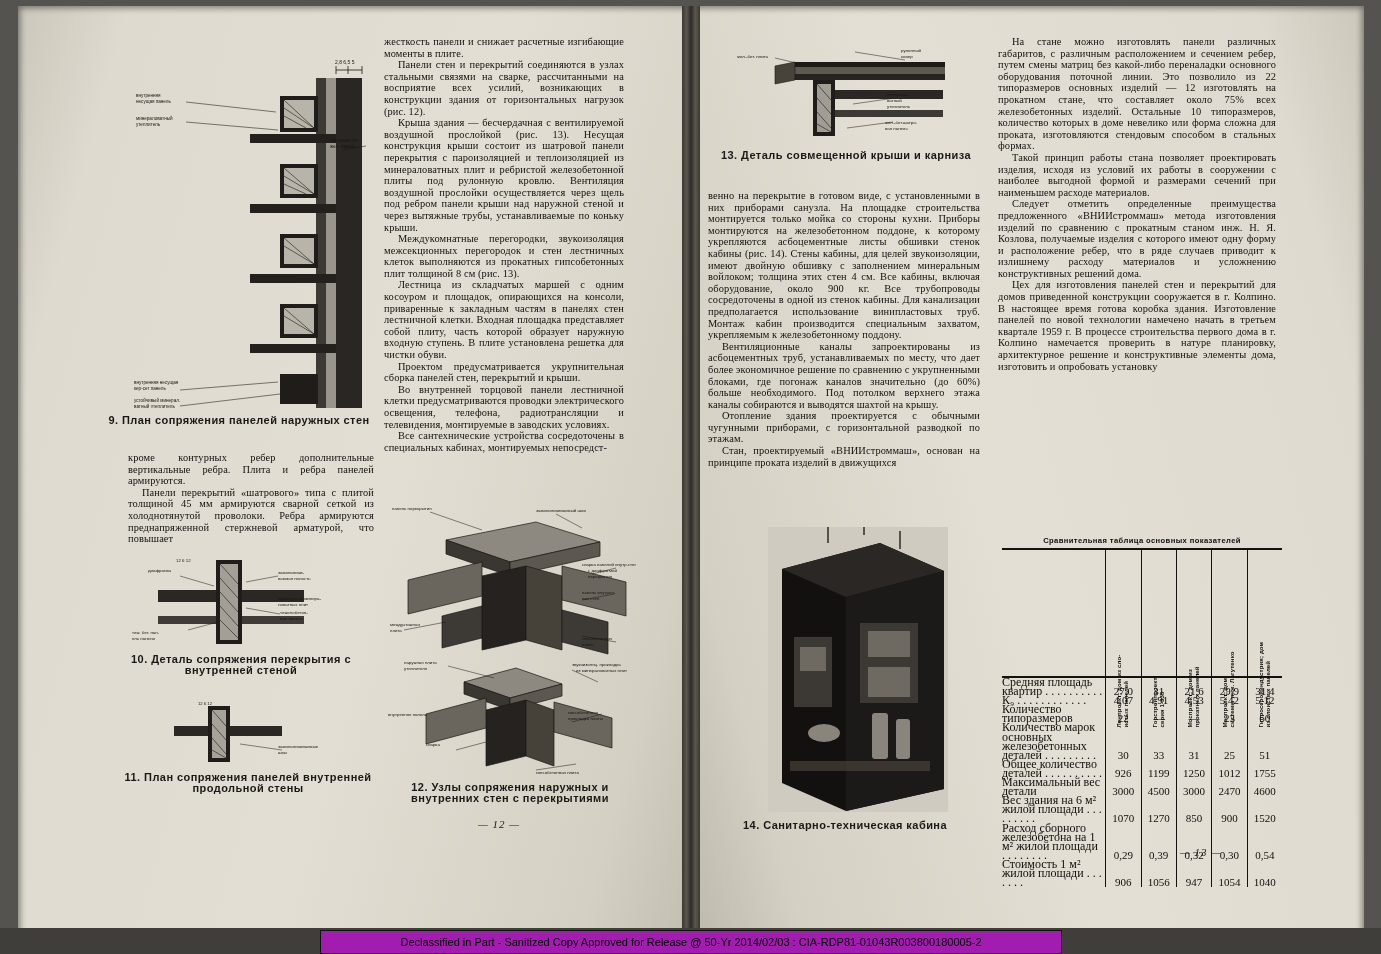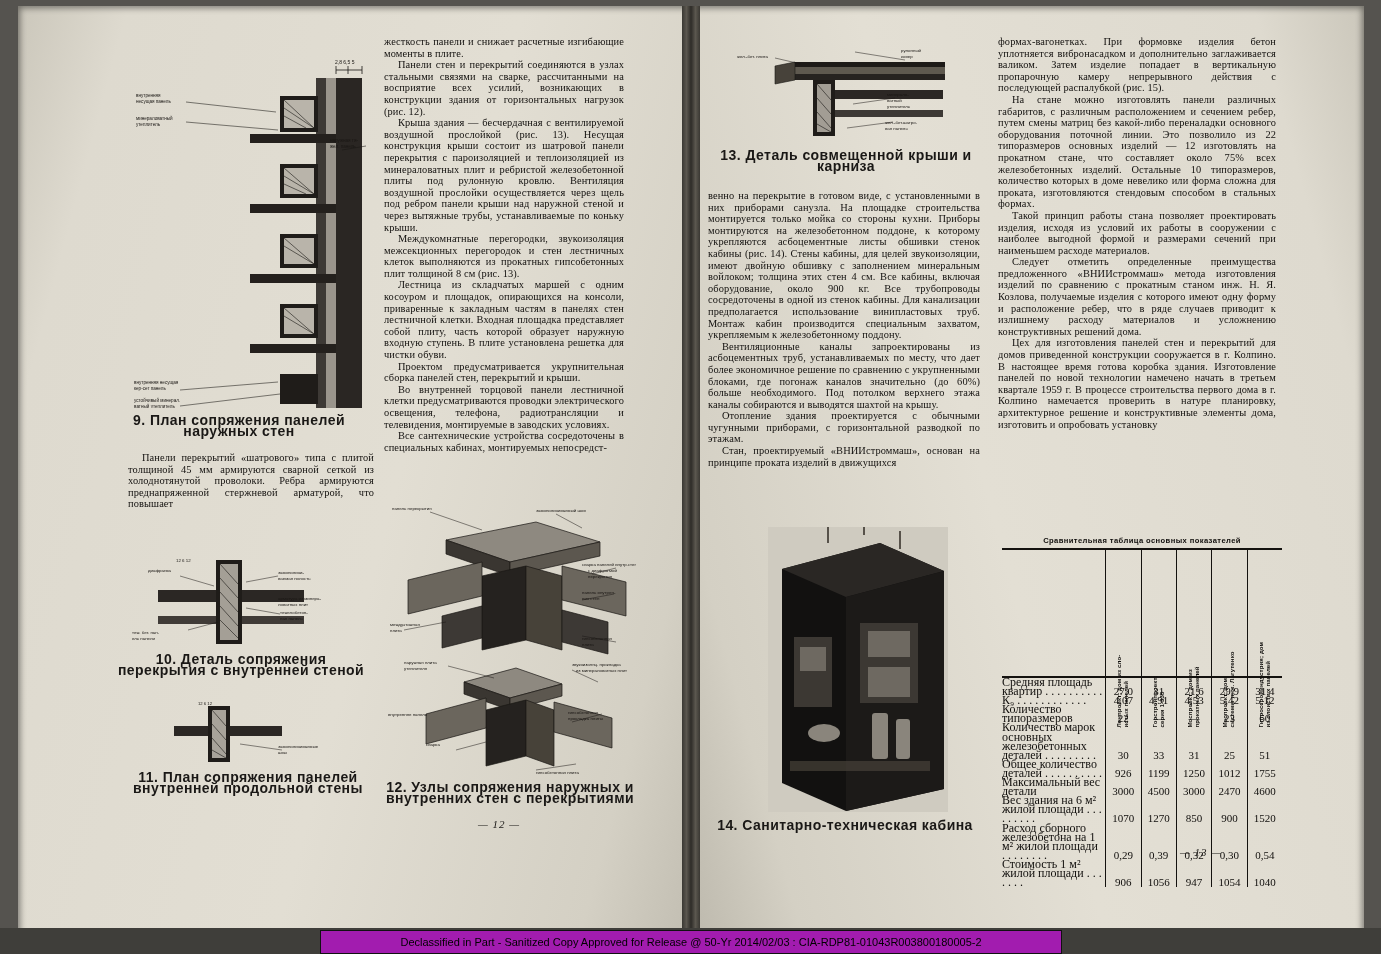--- a/index.html
+++ b/index.html
@@ -16,21 +16,21 @@
      box-shadow:-2px 2px 6px rgba(0,0,0,.45) inset;}
   .gutter{position:absolute;left:682px;top:6px;width:18px;height:930px;
      background:linear-gradient(90deg,#3a3833,#5b574f,#2e2c28,#5b574f,#3a3833);}
 
   .col{position:absolute;font-size:10.4px;line-height:11.6px;text-align:justify;
        color:#13110f;letter-spacing:.1px;}
   .col p{margin:0 0 0 0;text-indent:14px;}
   .col p.noind{text-indent:0;}
 
   .cap{position:absolute;text-align:center;font-family:"Liberation Sans",sans-serif;
-       font-size:14px;line-height:10.5px;font-weight:700;color:#1a1816;letter-spacing:.45px;}
+       font-size:11px;line-height:10.5px;font-weight:700;color:#1a1816;letter-spacing:.45px;}
 
   .pgno{position:absolute;font-size:11px;color:#1a1816;letter-spacing:1px;font-style:italic;}
 
   
   .fig{position:absolute;overflow:hidden;}
   .fig svg{display:block;}
 
   
   #tbl{position:absolute;left:1002px;top:536px;width:280px;color:#100e0c;
        font-family:"Liberation Serif",serif;}
@@ -122,20 +122,21 @@
         <text x="4" y="346">внутренняя несущая</text>
           <text x="4" y="352">кер-сет панель</text>
         <text x="4" y="364">устойчивый минерал.</text>
           <text x="4" y="370">ватный утеплитель</text>
       </g>
     </svg>
   </div>
   <div class="cap" style="left:108px;top:415px;width:262px;">9. План сопряжения панелей наружных стен</div>
 
   <div class="col" style="left:128px;top:452px;width:246px;">
+    <p class="noind">кроме контурных ребер дополнительные вертикальные ребра. Плита и ребра панелей армируются.</p>
     <p>Панели перекрытий «шатрового» типа с плитой толщиной 45 мм армируются сварной сеткой из холоднотянутой проволоки. Ребра армируются преднапряженной стержневой арматурой, что повышает</p>
   </div>
 
   <div class="fig" style="left:128px;top:552px;width:250px;height:100px;">
     <svg width="250" height="100" viewBox="0 0 250 100">
       <rect x="88" y="8" width="26" height="84" fill="#1f1c19"></rect>
       <rect x="92" y="12" width="18" height="76" fill="#a49f96"></rect>
       <g stroke="#1a1714" stroke-width="0.6">
         <path d="M92 12 l18 20 M92 26 l18 20 M92 40 l18 20 M92 54 l18 20 M92 68 l18 18"></path>
       </g>
@@ -330,21 +331,20 @@
         <line x1="132" y1="22" x2="132" y2="4"></line>
       </g>
       <g fill="#474239" opacity=".7">
         <rect x="22" y="234" width="140" height="10"></rect>
       </g>
     </svg>
   </div>
   <div class="cap" style="left:700px;top:820px;width:290px;">14. Санитарно-техническая кабина</div>
 
   <div class="col" style="left:998px;top:36px;width:278px;">
-    <p class="noind">формах-вагонетках. При формовке изделия бетон уплотняется вибронасадком и дополнительно заглаживается валиком. Затем изделие попадает в вертикальную пропарочную камеру непрерывного действия с последующей распалубкой (рис. 15).</p>
     <p>На стане можно изготовлять панели различных габаритов, с различным расположением и сечением ребер, путем смены матриц без какой-либо переналадки основного оборудования поточной линии. Это позволило из 22 типоразмеров основных изделий — 12 изготовлять на прокатном стане, что составляет около 75% всех железобетонных изделий. Остальные 10 типоразмеров, количество которых в доме невелико или форма сложна для проката, изготовляются стендовым способом в стальных формах.</p>
     <p>Такой принцип работы стана позволяет проектировать изделия, исходя из условий их работы в сооружении с наиболее выгодной формой и размерами сечений при наименьшем расходе материалов.</p>
     <p>Следует отметить определенные преимущества предложенного «ВНИИстроммаш» метода изготовления изделий по сравнению с прокатным станом инж. Н. Я. Козлова, получаемые изделия с которого имеют одну форму и расположение ребер, что в ряде случаев приводит к излишнему расходу материалов и усложнению конструктивных решений дома.</p>
     <p>Цех для изготовления панелей стен и перекрытий для домов приведенной конструкции сооружается в г. Колпино. В настоящее время готова коробка здания. Изготовление панелей по новой технологии намечено начать в третьем квартале 1959 г. В процессе строительства первого дома в г. Колпино намечается проверить в натуре планировку, архитектурное решение и конструктивные элементы дома, изготовить и опробовать установку</p>
   </div>
 
   <div id="tbl">
     <div class="ttl">Сравнительная таблица основных показателей</div>
     <table>
       <tbody>

